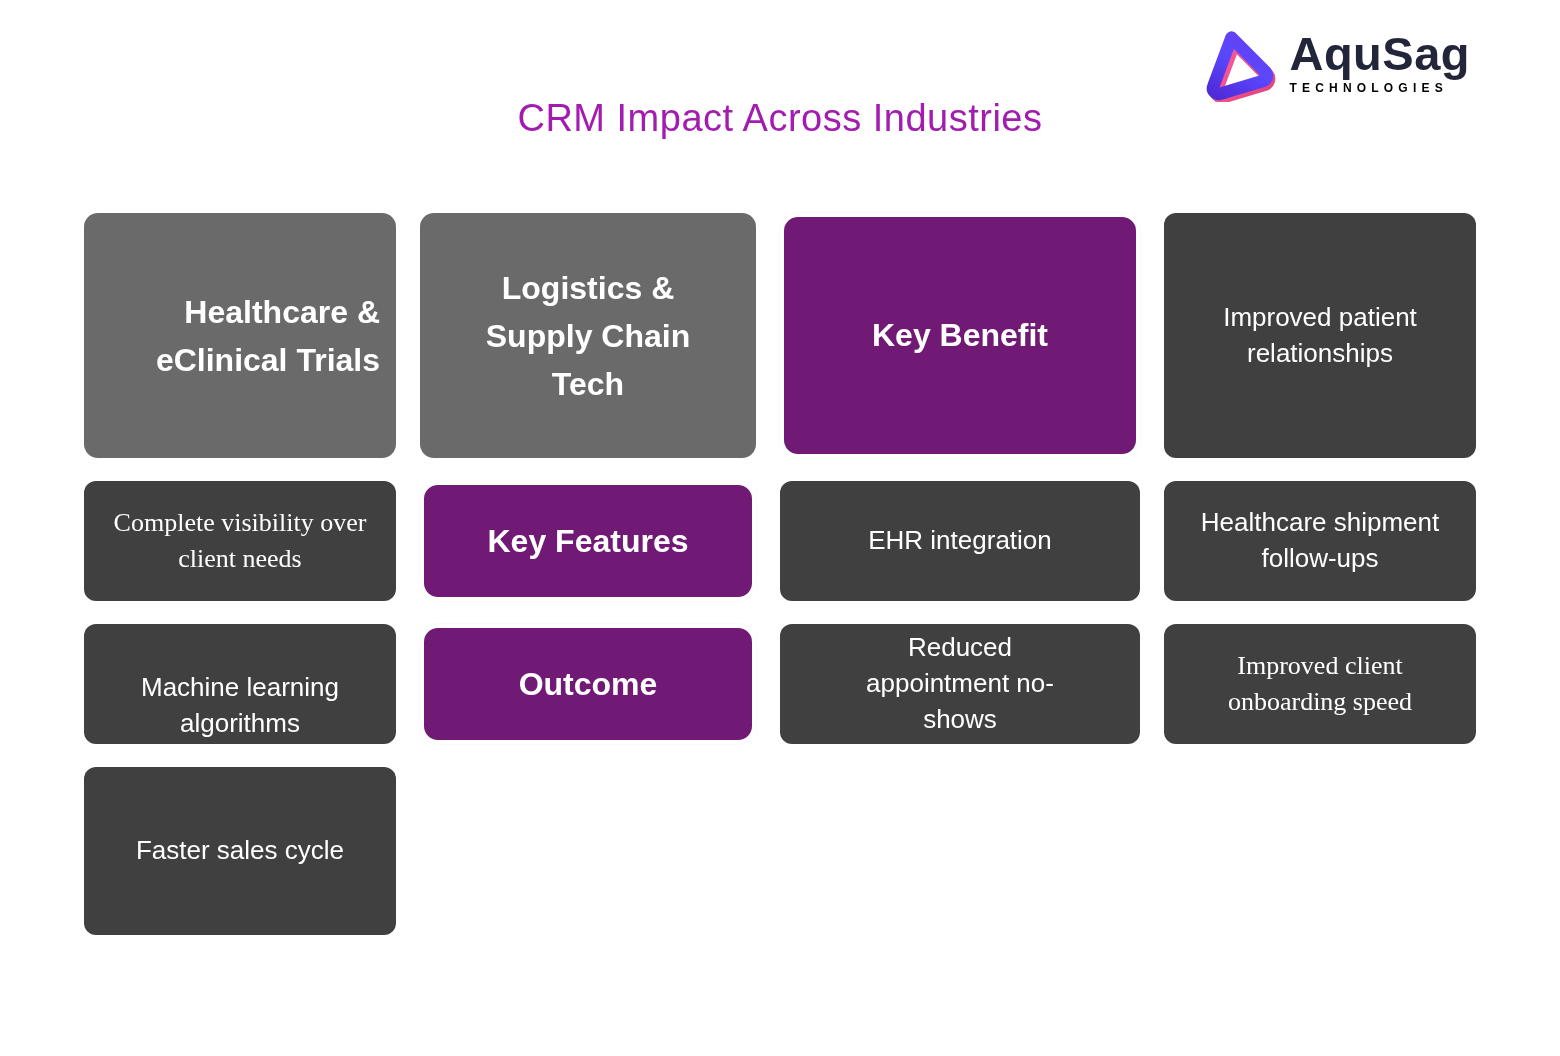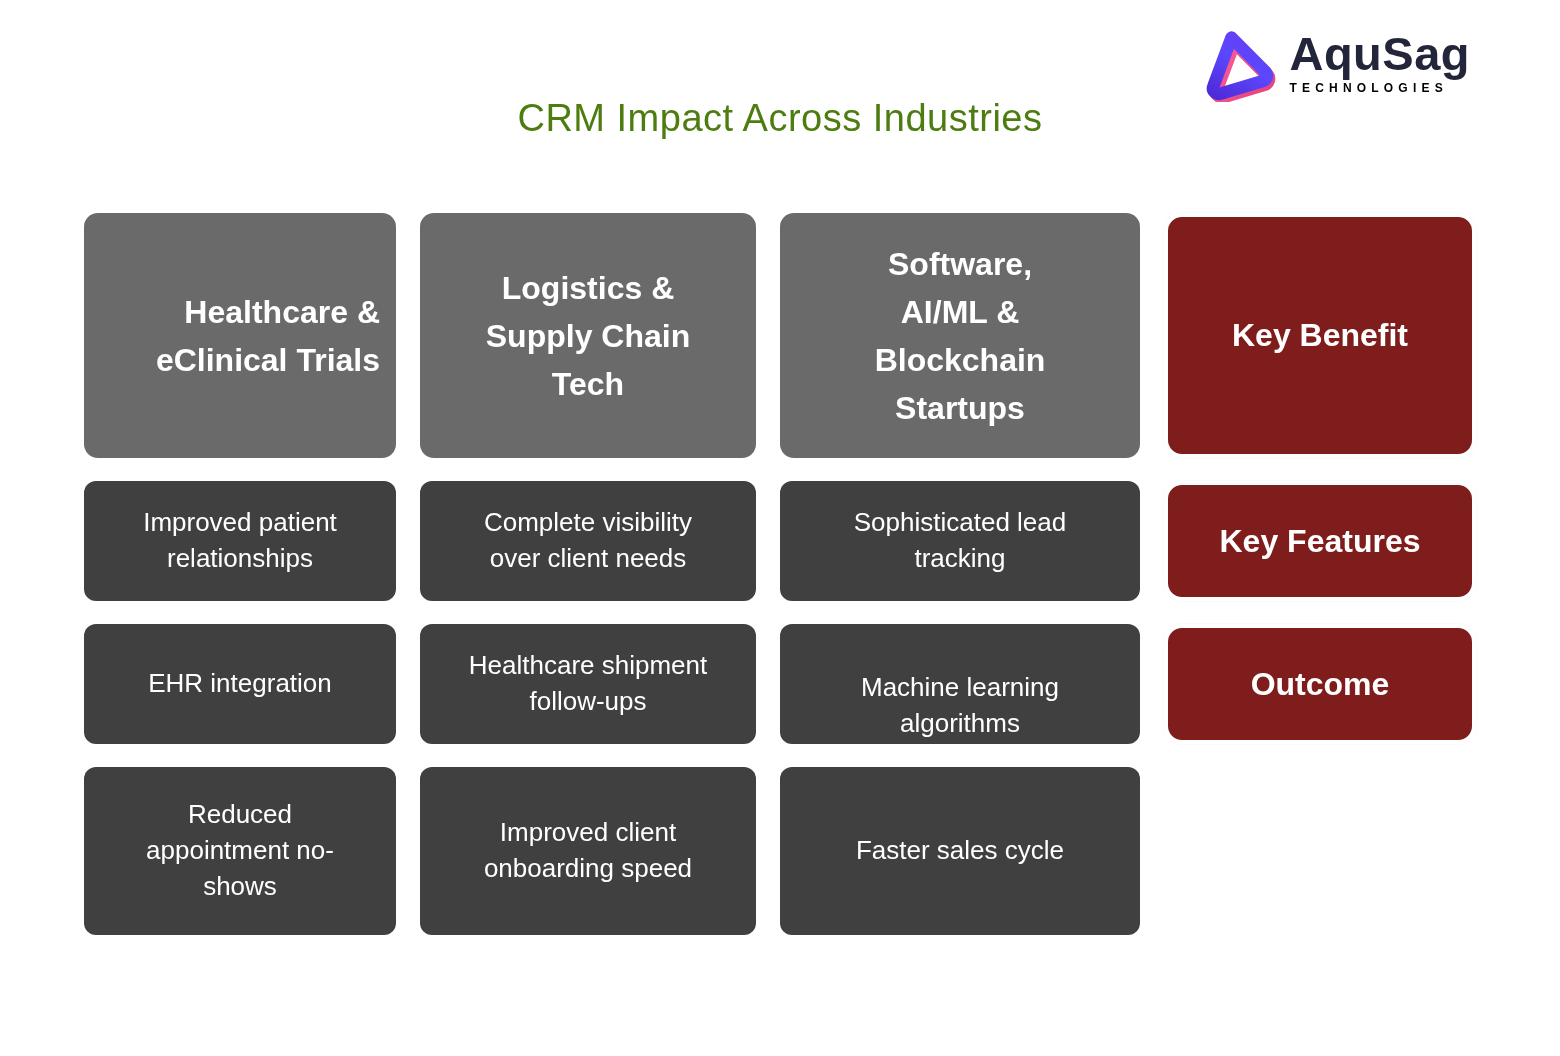--- a/index.html
+++ b/index.html
@@ -2,46 +2,46 @@
 <html><head>
 <meta charset="utf-8">
 <style>
   html,body{margin:0;padding:0;background:#fff;}
   .page{
     position:relative;width:1560px;height:1056px;background:#ffffff;
     font-family:"Liberation Sans", sans-serif;overflow:hidden;
   }
   .title{
     position:absolute;top:97px;left:0;right:0;text-align:center;
-    font-size:38px;font-weight:500;color:#4d7c0f;letter-spacing:.5px;
+    font-size:38px;font-weight:500;color:#a21caf;letter-spacing:.5px;
   }
   .logo{
     position:absolute;top:22px;right:90px;display:flex;align-items:center;gap:10px;
   }
   .logo-icon svg{display:block;}
   .logo-textcol{display:flex;flex-direction:column;align-items:flex-start;}
   .logo-name{font-size:47px;font-weight:700;color:#23263A;line-height:1.05;letter-spacing:.5px;}
   .logo-sub{font-size:12px;font-weight:700;color:#000000;letter-spacing:5.2px;margin-top:3px;}
   .grid{
     position:absolute;left:84px;top:213px;display:grid;
     grid-template-columns:312px 336px 360px 312px;
     grid-template-rows:245px 120px 120px 168px;
     column-gap:24px;row-gap:23px;
   }
   .cell{
     display:flex;align-items:center;justify-content:center;text-align:center;
     color:#fff;box-sizing:border-box;
   }
   .hdr{background:#6A6A6A;border-radius:14px;font-size:32px;font-weight:700;line-height:1.5;}
-  .lbl{background:#7f1d1d;font-size:32px;font-weight:700;}
+  .lbl{background:#701a75;font-size:32px;font-weight:700;}
   .val{background:#404040;border-radius:12px;font-size:26px;font-weight:400;line-height:1.38;}
   .bordered{border:4px solid #ffffff;border-radius:18px;box-shadow:0 0 0 1px rgba(0,0,0,0.02);}
   .inner{display:inline-block;}
   .mw215{max-width:215px;} .mw235{max-width:235px;text-align:center;} .mw240{max-width:240px;margin-top:44px;}
-  .mw250{max-width:250px;} .mw260{max-width:260px;} .mw280{max-width:280px;text-align:right;}
+  .mw250{max-width:250px;} .mw260{max-width:260px;font-family:Liberation Serif, serif;} .mw280{max-width:280px;text-align:right;}
   .mw290{max-width:290px;}
 </style>
 </head>
 <body>
 
 <div class="page">
 
   <div class="title">CRM Impact Across Industries</div>
 
   <div class="logo">
@@ -69,35 +69,29 @@
   </div>
 
   <div class="grid">
 
     <div class="cell hdr">
       <span class="inner mw280">Healthcare &amp; eClinical Trials</span>
     </div>
     <div class="cell hdr">
       <span class="inner mw250">Logistics &amp; Supply Chain Tech</span>
     </div>
-    <div class="cell hdr">
-      <span class="inner mw215">Software, AI/ML &amp; Blockchain Startups</span>
-    </div>
 
     <div class="cell lbl bordered">
       <span class="inner">Key Benefit</span>
     </div>
     <div class="cell val">
       <span class="inner mw250">Improved patient relationships</span>
     </div>
     <div class="cell val">
       <span class="inner mw260">Complete visibility over client needs</span>
-    </div>
-    <div class="cell val">
-      <span class="inner mw260">Sophisticated lead tracking</span>
     </div>
 
     <div class="cell lbl bordered">
       <span class="inner">Key Features</span>
     </div>
     <div class="cell val">
       <span class="inner">EHR integration</span>
     </div>
     <div class="cell val">
       <span class="inner mw290">Healthcare shipment follow-ups</span>

